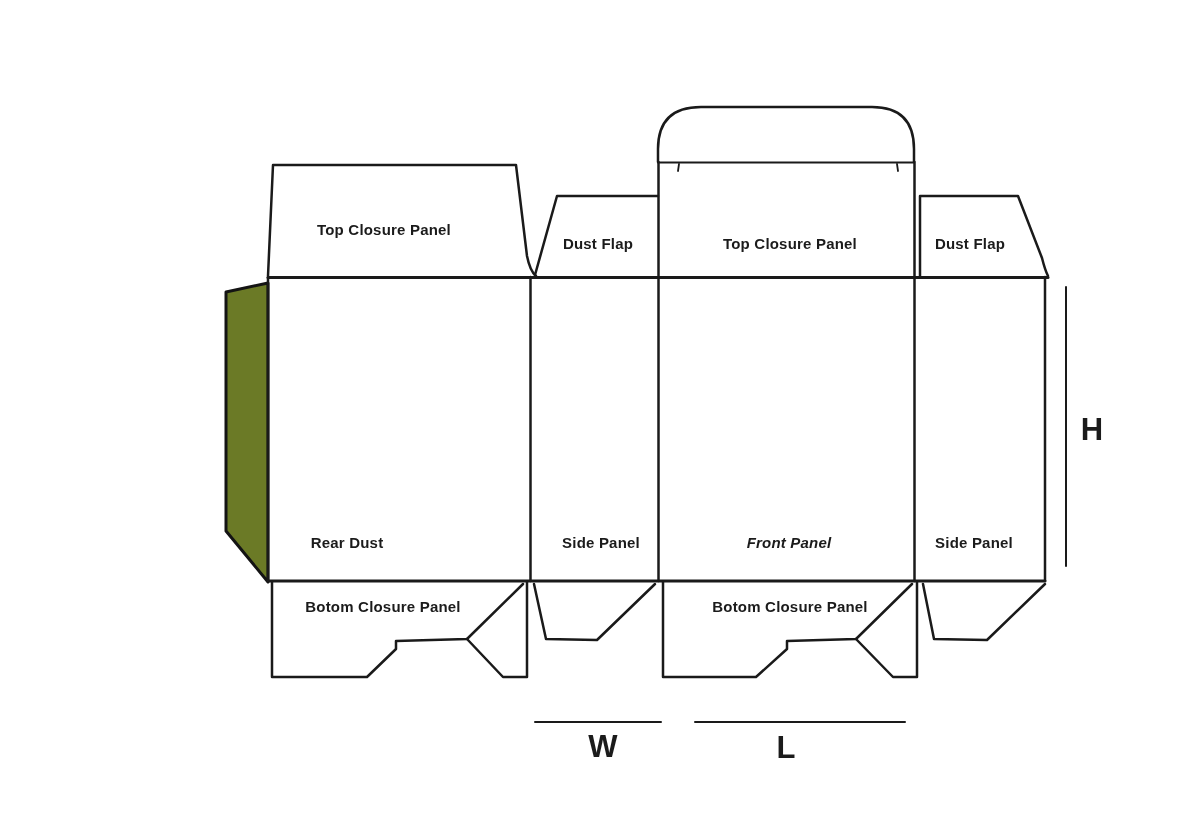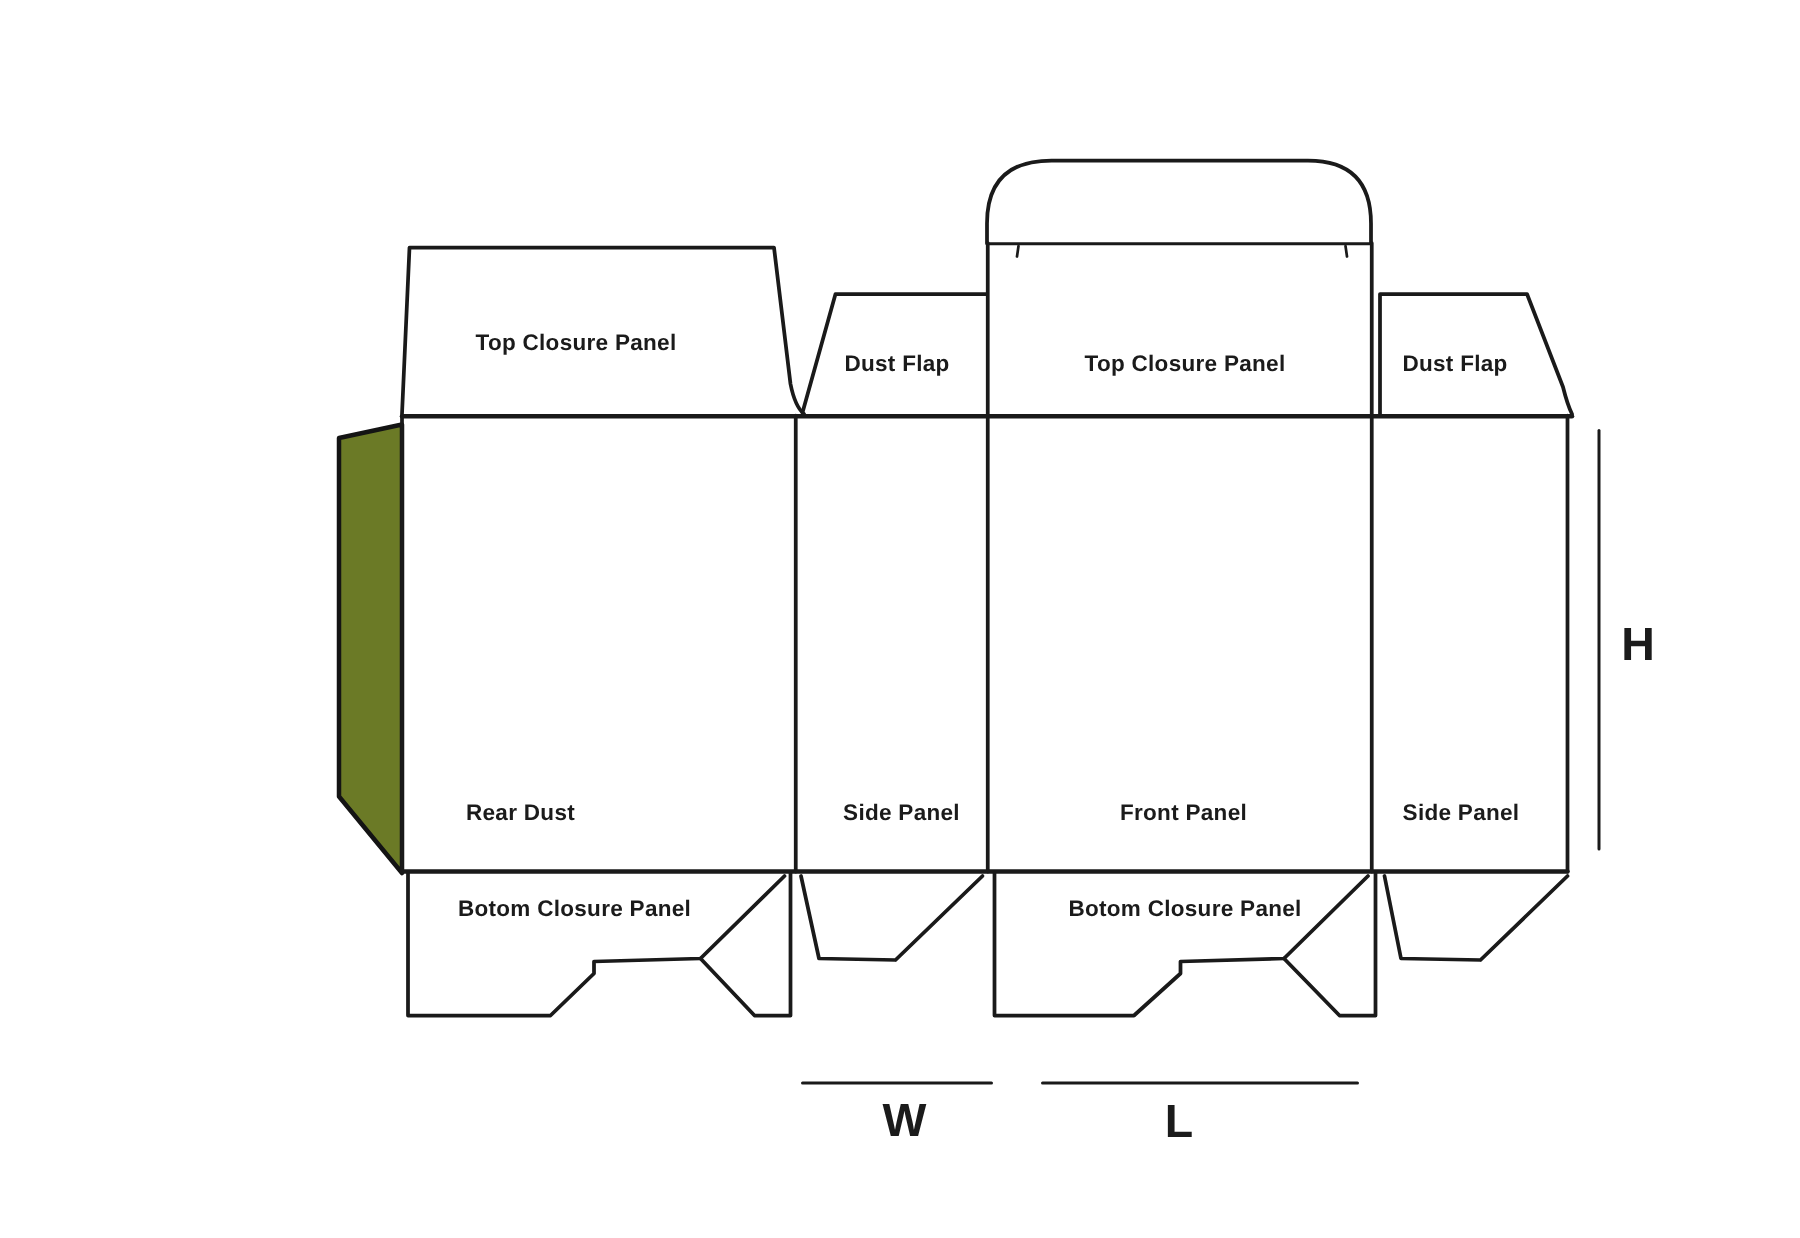--- a/index.html
+++ b/index.html
@@ -78,21 +78,21 @@
   <div class="panel-label" style="left:598px;top:243px;">Dust Flap</div>
 
   <div class="panel-label" style="left:790px;top:243px;">Top Closure Panel</div>
 
   <div class="panel-label" style="left:970px;top:243px;">Dust Flap</div>
 
   <div class="panel-label" style="left:347px;top:542px;">Rear Dust</div>
 
   <div class="panel-label" style="left:601px;top:542px;">Side Panel</div>
 
-  <div class="panel-label" style="left:789px;top:542px;">Front Panel</div>
+  <div class="panel-label" style="left:789px;top:542px;font-style:italic;">Front Panel</div>
 
   <div class="panel-label" style="left:974px;top:542px;">Side Panel</div>
 
   <div class="panel-label" style="left:383px;top:606px;">Botom Closure Panel</div>
 
   <div class="panel-label" style="left:790px;top:606px;">Botom Closure Panel</div>
 
   <div class="dim-label" style="left:1092px;top:430px;">H</div>
 
   <div class="dim-label" style="left:603px;top:747px;">W</div>

